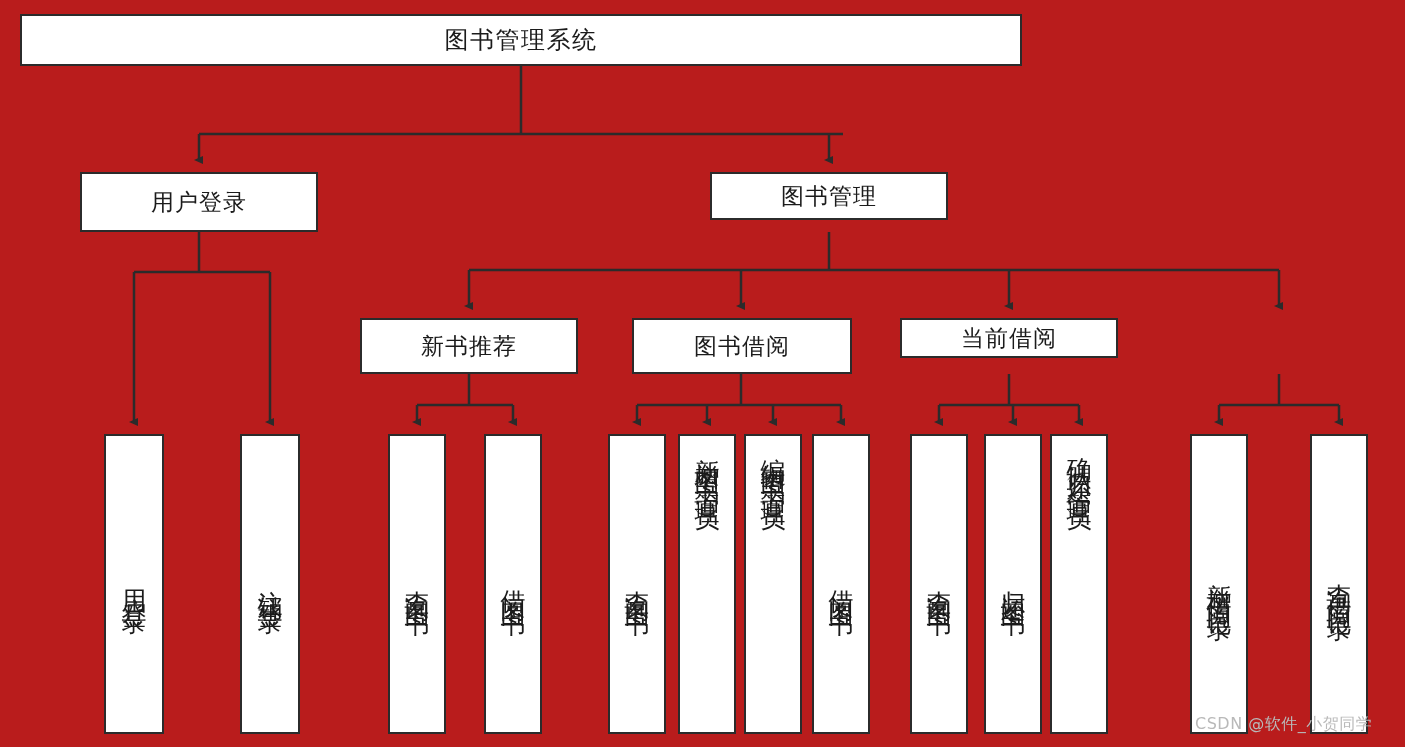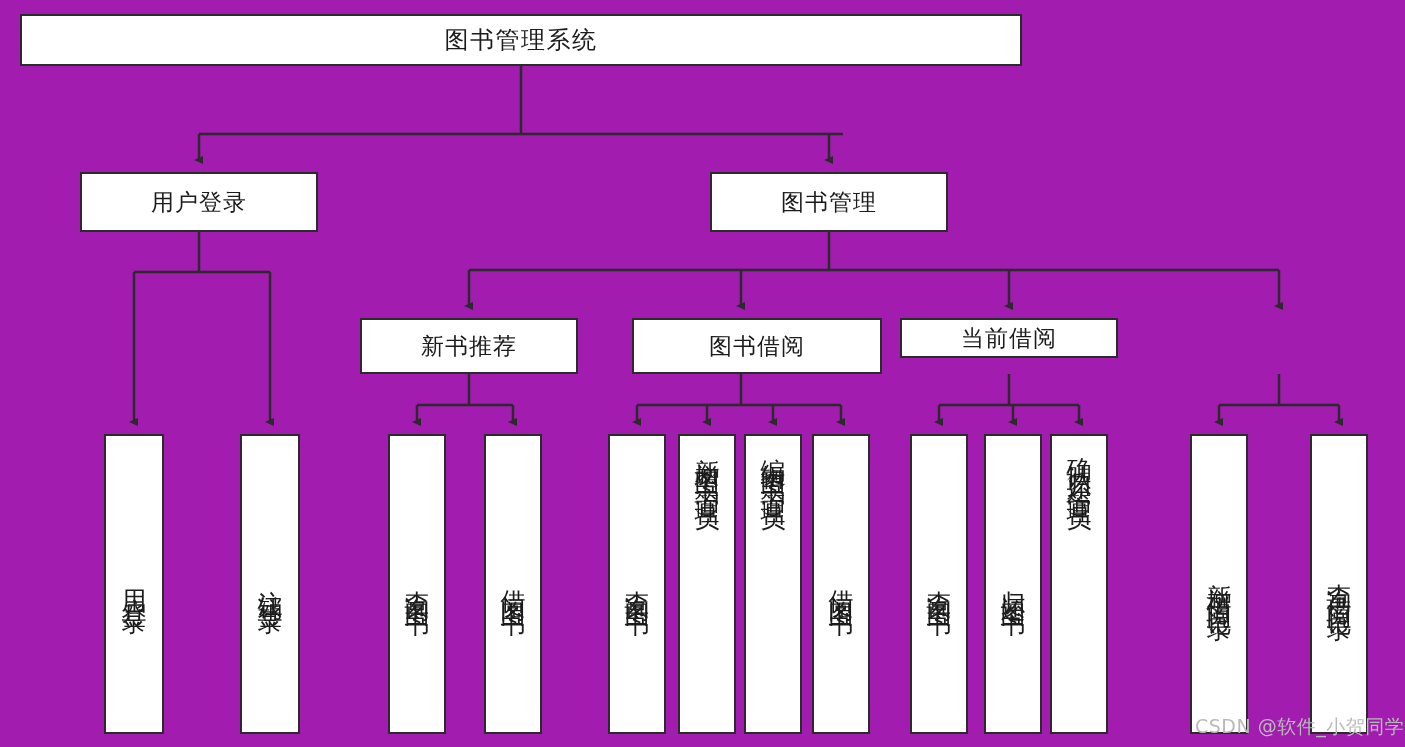--- a/index.html
+++ b/index.html
@@ -7,21 +7,21 @@
     padding: 0;
     background: #ffffff;
   }
   body {
     font-family: "DejaVu Sans", "Liberation Sans", sans-serif;
   }
   #canvas {
     position: relative;
     width: 1405px;
     height: 747px;
-    background: #a21caf;
+    background: #b91c1c;
     overflow: hidden;
   }
   svg#wires {
     position: absolute;
     left: 0;
     top: 0;
     width: 1405px;
     height: 747px;
     pointer-events: none;
   }
@@ -65,21 +65,21 @@
   }
   .node.vert.centered {
     align-items: center;
   }
   .node.vert.topalign .label {
     margin-top: 2px;
   }
   .watermark {
     position: absolute;
     color: #b9b9b9;
-    font-size: 19px;
+    font-size: 16px;
     white-space: nowrap;
     z-index: 5;
     letter-spacing: 0.5px;
     text-align: center;
   }
 </style>
 </head>
 <body>
 
 <div id="canvas">
@@ -134,28 +134,28 @@
     </g>
   </svg>
 
   <div class="node horiz root" style="left:20px; top:14px; width:1002px; height:52px;">
     <span class="label">图书管理系统</span>
   </div>
 
   <div class="node horiz" style="left:80px; top:172px; width:238px; height:60px;">
     <span class="label">用户登录</span>
   </div>
-  <div class="node horiz" style="left:710px; top:172px; width:238px; height:60px;">
+  <div class="node horiz" style="left:710px; top:172px; width:238px; height:48px;">
     <span class="label">图书管理</span>
   </div>
 
   <div class="node horiz" style="left:360px; top:318px; width:218px; height:56px;">
     <span class="label">新书推荐</span>
   </div>
-  <div class="node horiz" style="left:632px; top:318px; width:250px; height:56px;">
+  <div class="node horiz" style="left:632px; top:318px; width:220px; height:56px;">
     <span class="label">图书借阅</span>
   </div>
   <div class="node horiz" style="left:900px; top:318px; width:218px; height:40px;">
     <span class="label">当前借阅</span>
   </div>
 
   <div class="node vert centered" style="left:104px; top:434px; width:60px; height:300px;">
     <span class="label">用户登录</span>
   </div>
   <div class="node vert centered" style="left:240px; top:434px; width:60px; height:300px;">

